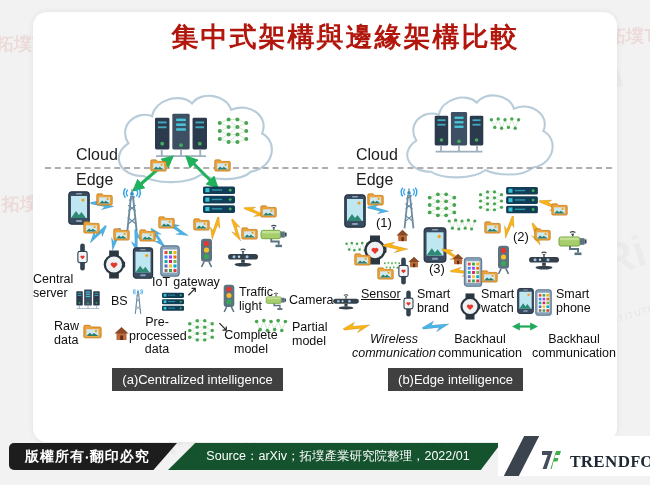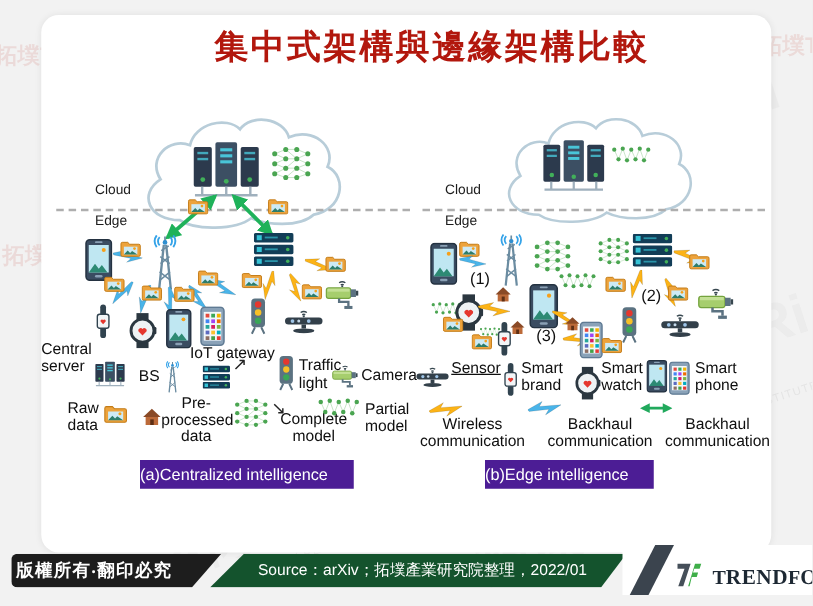--- a/index.html
+++ b/index.html
@@ -3,39 +3,39 @@
 <meta charset="utf-8">
 <style>
   html,body{margin:0;padding:0;background:#e9e9e9;}
   .stage{position:relative;width:650px;height:485px;background:#f2f2f2;overflow:hidden;
          font-family:"Liberation Sans",sans-serif;}
   .card{position:absolute;left:33px;top:12px;width:584px;height:430px;background:#fff;
         border-radius:14px;box-shadow:0 0 6px rgba(0,0,0,.07);}
   .title{position:absolute;left:0;right:0;top:19px;text-align:center;
          font-family:"Liberation Serif",serif;font-weight:bold;font-size:27px;
          color:#b2170d;letter-spacing:2px;padding-left:41px;}
-  .zone{position:absolute;font-size:11px;color:#1c1c1c;}
+  .zone{position:absolute;font-size:16px;color:#1c1c1c;}
   .dash{position:absolute;height:0;border-top:2px dashed #aeaeae;}
   .lbl{position:absolute;font-size:12.5px;line-height:1.08;color:#0f0f0f;white-space:pre-line;}
   .lbl.c{text-align:center;}
   .mark{position:absolute;font-size:13px;color:#0f0f0f;}
-  .cap{position:absolute;height:23px;background:#4c1d95;color:#fff;
+  .cap{position:absolute;height:23px;background:#404040;color:#fff;text-align:center;
        font-size:13px;line-height:23px;}
   .ic{position:absolute;}
   .bolt-y{color:#fcb316;}
   .bolt-b{color:#49b4e9;}
   .dblg{color:#21a95c;}
   .glyph{position:absolute;font-size:14px;color:#222;}
   .wm{position:absolute;font-weight:bold;color:#8a8a8a;opacity:.055;transform:rotate(-18deg);
       pointer-events:none;white-space:nowrap;}
   .wm.sub{font-size:9px;opacity:.12;font-weight:normal;letter-spacing:1px;}
   .wm.red{color:#c0392b;opacity:.12;transform:none;font-size:18px;}
   .fbar{position:absolute;top:443px;height:27px;}
   .fblack{left:9px;width:168px;background:#1d1d1d;color:#fff;font-size:14px;font-weight:bold;
-          line-height:27px;padding-left:4px;letter-spacing:1px;box-sizing:border-box;
+          line-height:27px;padding-left:16px;letter-spacing:1px;box-sizing:border-box;
           clip-path:polygon(0 0,100% 0,86% 100%,0 100%);border-radius:5px 0 0 5px;}
   .fgray{left:168px;width:340px;background:#14532d;color:#fff;font-size:12.5px;line-height:27px;
          text-align:center;clip-path:polygon(8% 0,98% 0,92% 100%,0 100%);}
   .fwhite{position:absolute;left:498px;top:436px;width:152px;height:40px;background:#fff;}
   .fstripe{position:absolute;left:514px;top:436px;width:15px;height:40px;background:#3b444e;
            transform:skewX(-27deg);}
   .brand{position:absolute;left:570px;top:452px;color:#1d2833;
          font-family:"Liberation Serif",serif;font-weight:bold;white-space:nowrap;}
   .brand .big{font-size:16px;}
   .brand .small{font-size:17px;letter-spacing:.4px;}
@@ -560,21 +560,21 @@
     </svg>
   <svg class="ic" style="left:535px;top:289px;width:17px;height:27px;">
       <use href="#s-phoneB"></use>
     </svg>
   <span class="lbl" style="left:556px;top:288px;">Smart
 phone</span>
 
   <svg class="ic bolt-y" style="left:343px;top:321px;width:27px;height:13px;">
       <use href="#s-bolt"></use>
     </svg>
-  <span class="lbl c" style="left:328px;top:333px;width:100px;">Wireless
+  <span class="lbl c" style="left:344px;top:333px;width:100px;font-style:italic;">Wireless
 communication</span>
   <svg class="ic bolt-b" style="left:422px;top:320px;width:27px;height:13px;">
       <use href="#s-bolt"></use>
     </svg>
   <span class="lbl c" style="left:432px;top:333px;width:96px;">Backhaul
 communication</span>
   <svg class="ic dblg" style="left:512px;top:321px;width:26px;height:11px;">
       <use href="#s-dbl"></use>
     </svg>
   <span class="lbl c" style="left:524px;top:333px;width:100px;">Backhaul

